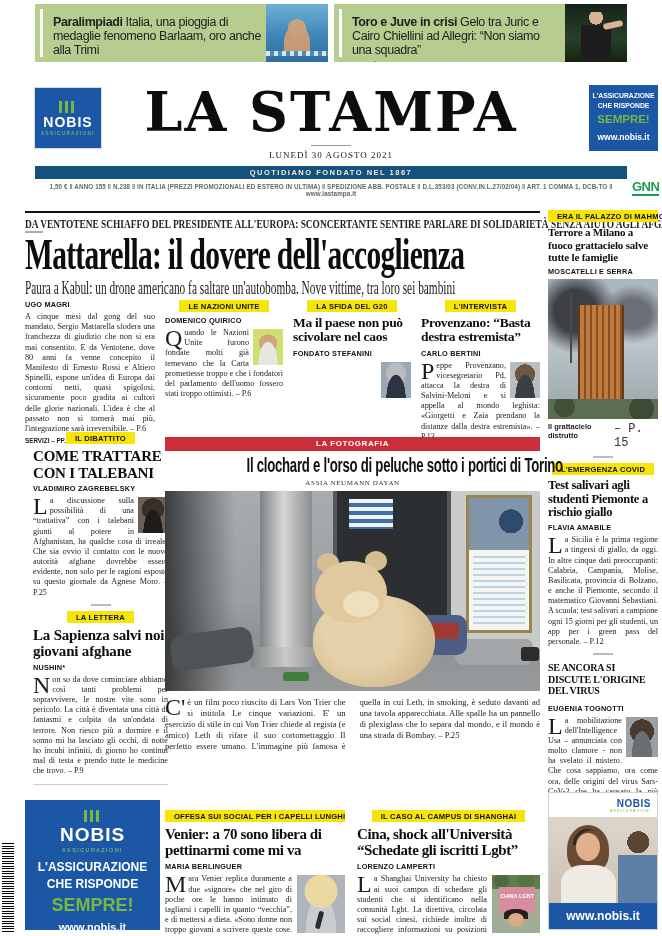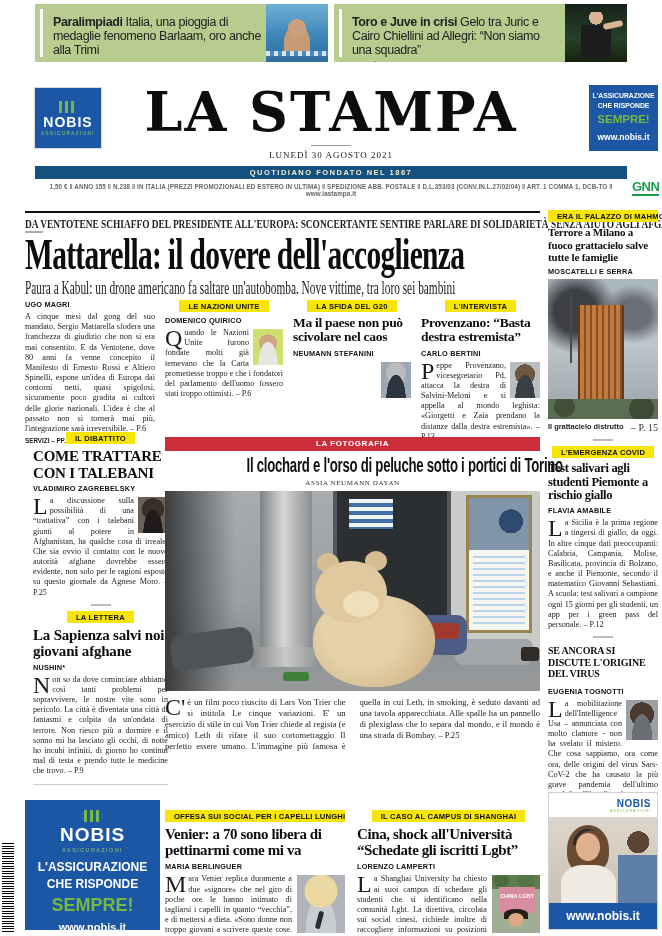--- a/index.html
+++ b/index.html
@@ -71,21 +71,21 @@
   #rail-right { top:210px; left:548px; width:110px; }
   #rail-right .rr-hl { font-weight:bold; font-size:11px; line-height:1.15; letter-spacing:-0.2px; margin:4px 0 3px 0; color:#0d0d0d; }
   #photo-milano { width:110px; height:140px; position:relative; overflow:hidden; background:linear-gradient(180deg,#aab6be 0%,#bcc6cb 45%,#9aa4a8 100%); margin-top:2px; }
   .mil-smoke1 { position:absolute; left:-15px; top:-10px; width:85px; height:85px; background:radial-gradient(ellipse, rgba(55,57,62,0.95) 0 35%, transparent 70%); }
   .mil-smoke2 { position:absolute; right:-10px; top:5px; width:70px; height:60px; background:radial-gradient(ellipse, rgba(90,92,98,0.8) 0 35%, transparent 70%); }
   .mil-tower { position:absolute; left:30px; top:26px; width:46px; height:96px; background:repeating-linear-gradient(90deg,#c07a3c 0 4px,#8a4e26 4px 6px); border-left:2px solid #5f3a1e; border-right:2px solid #5f3a1e; }
   .mil-crane { position:absolute; left:22px; top:14px; width:2px; height:70px; background:#4a4a4a; }
   .mil-trees { position:absolute; bottom:0; left:0; width:100%; height:20px; background:radial-gradient(circle at 15% 40%, #42503a 0 10px, transparent 11px), radial-gradient(circle at 85% 50%, #3c4a36 0 12px, transparent 13px), #5c6e52; }
   .cap-row { display:flex; justify-content:space-between; margin-top:3px; }
   .cap-b { font-family:"Liberation Sans", sans-serif; font-weight:bold; font-size:7.4px; }
-  .cap-p { font-size:10px; color:#333; }
+  .cap-p { font-size:12px; color:#333;font-family:Liberation Mono, monospace; }
   .rr-hl2 { font-weight:bold; font-size:12.5px; line-height:1.1; letter-spacing:-0.3px; margin:3px 0; color:#0d0d0d; }
   .rr-hl3 { font-weight:bold; font-size:10px; line-height:1.15; letter-spacing:-0.2px; margin:7px 0; color:#0d0d0d; }
 
   .dash { width:20px; height:2px; background:#bbb; margin:6px auto 5px auto; }
   .hr { height:1px; background:#ccc; margin:8px 0; }
 
   
   #rail-left { top:432px; left:25px; width:135px;margin-left:8px; }
   .lr-hl { font-weight:bold; font-size:15px; line-height:1.1; letter-spacing:-0.2px; margin:4px 0 3px 0; color:#0d0d0d; }
 
@@ -216,21 +216,21 @@
     </div>
     <div>
       <span class="tag">LE NAZIONI UNITE</span>
       <div class="byline">DOMENICO QUIRICO</div>
       <div class="headshot hs-quirico"></div>
       <p class="body dc">Quando le Nazioni Unite furono fondate molti già temevano che la Carta promettesse troppo e che i fondatori del parlamento dell'uomo fossero stati troppo ottimisti. – P.6</p>
     </div>
     <div>
       <span class="tag">LA SFIDA DEL G20</span>
       <div class="col-hl">Ma il paese non può scivolare nel caos</div>
-      <div class="byline">NEUMANN STEFANINI</div>
+      <div class="byline">FONDATO STEFANINI</div>
       <div class="headshot hs-stefanini"></div>
     </div>
     <div>
       <span class="tag">L'INTERVISTA</span>
       <div class="col-hl">Provenzano: “Basta destra estremista”</div>
       <div class="byline">CARLO BERTINI</div>
       <div class="headshot hs-bertini"></div>
       <p class="body dc">Peppe Provenzano, vicesegretario Pd, attacca la destra di Salvini-Meloni e si appella al mondo leghista: «Giorgetti e Zaia prendano la distanze dalla destra estremista». – P.13</p>
     </div>
   </div>

